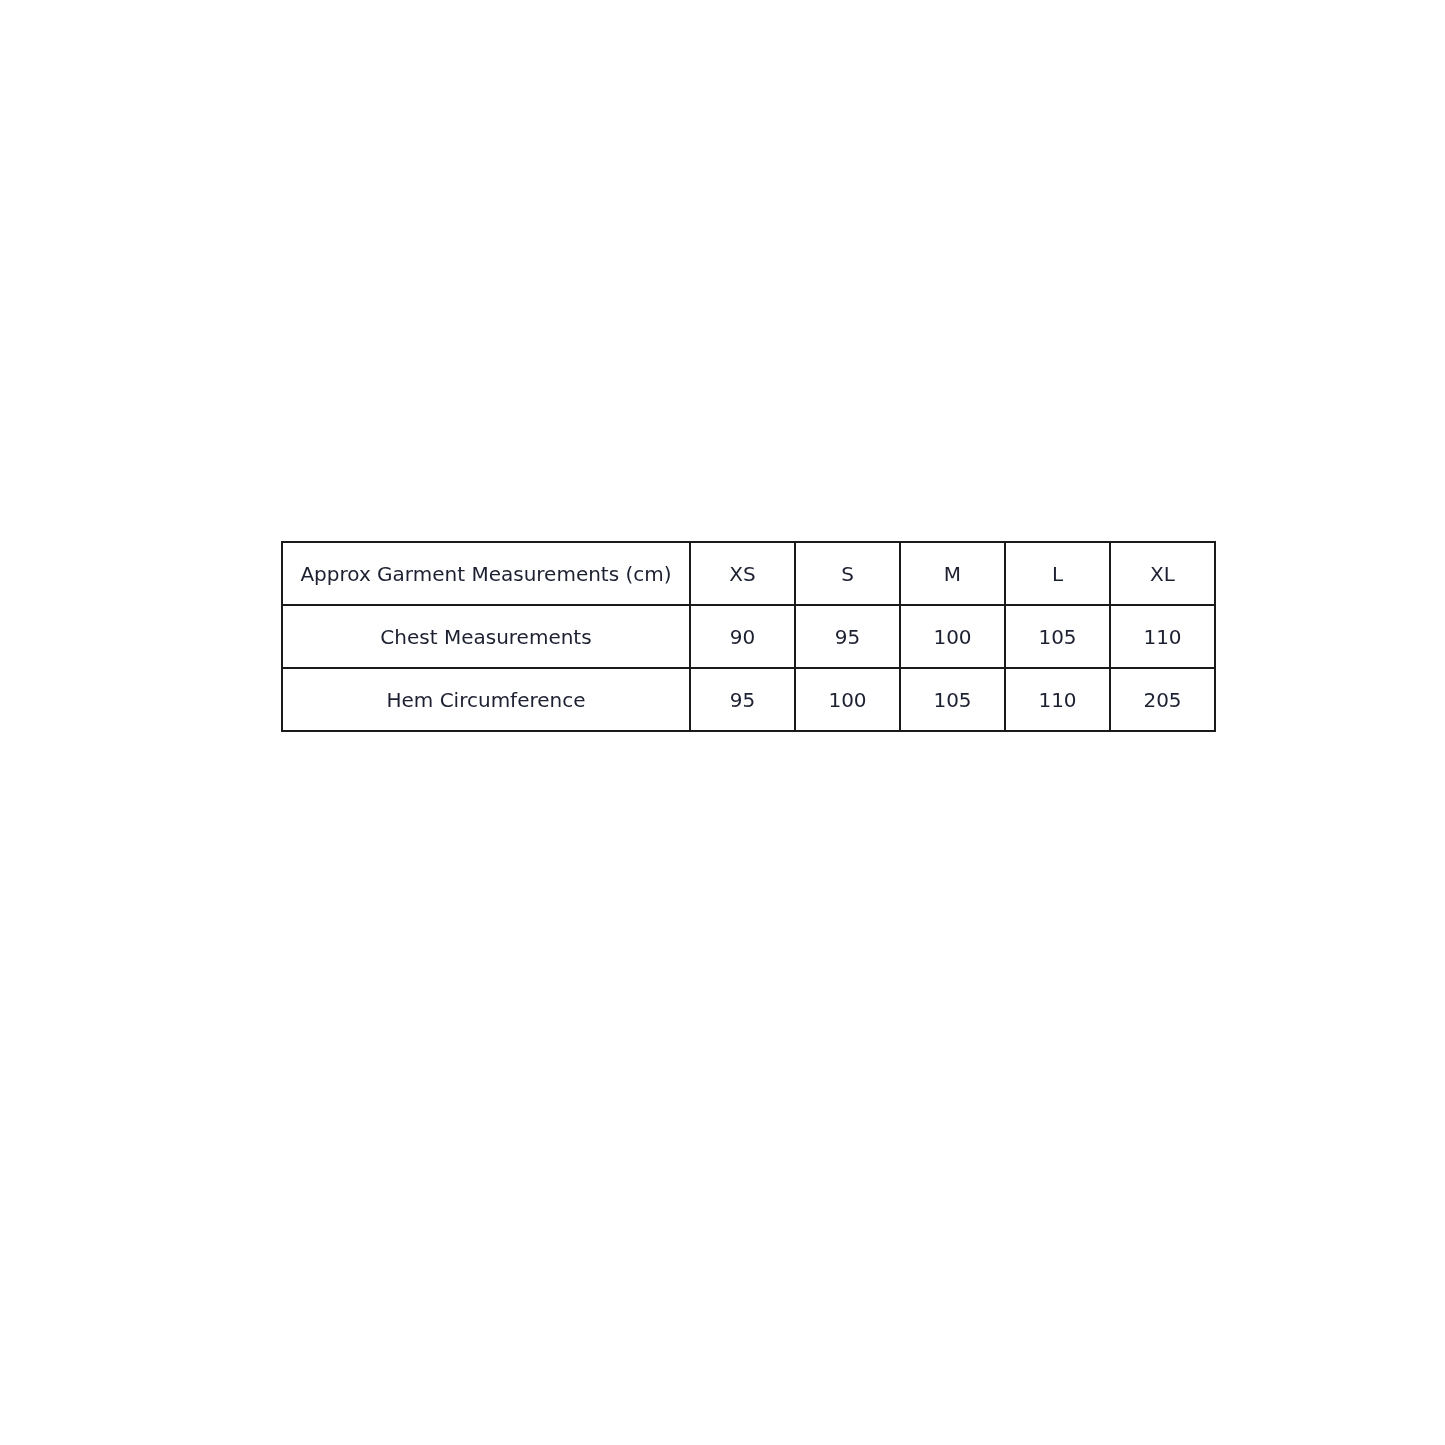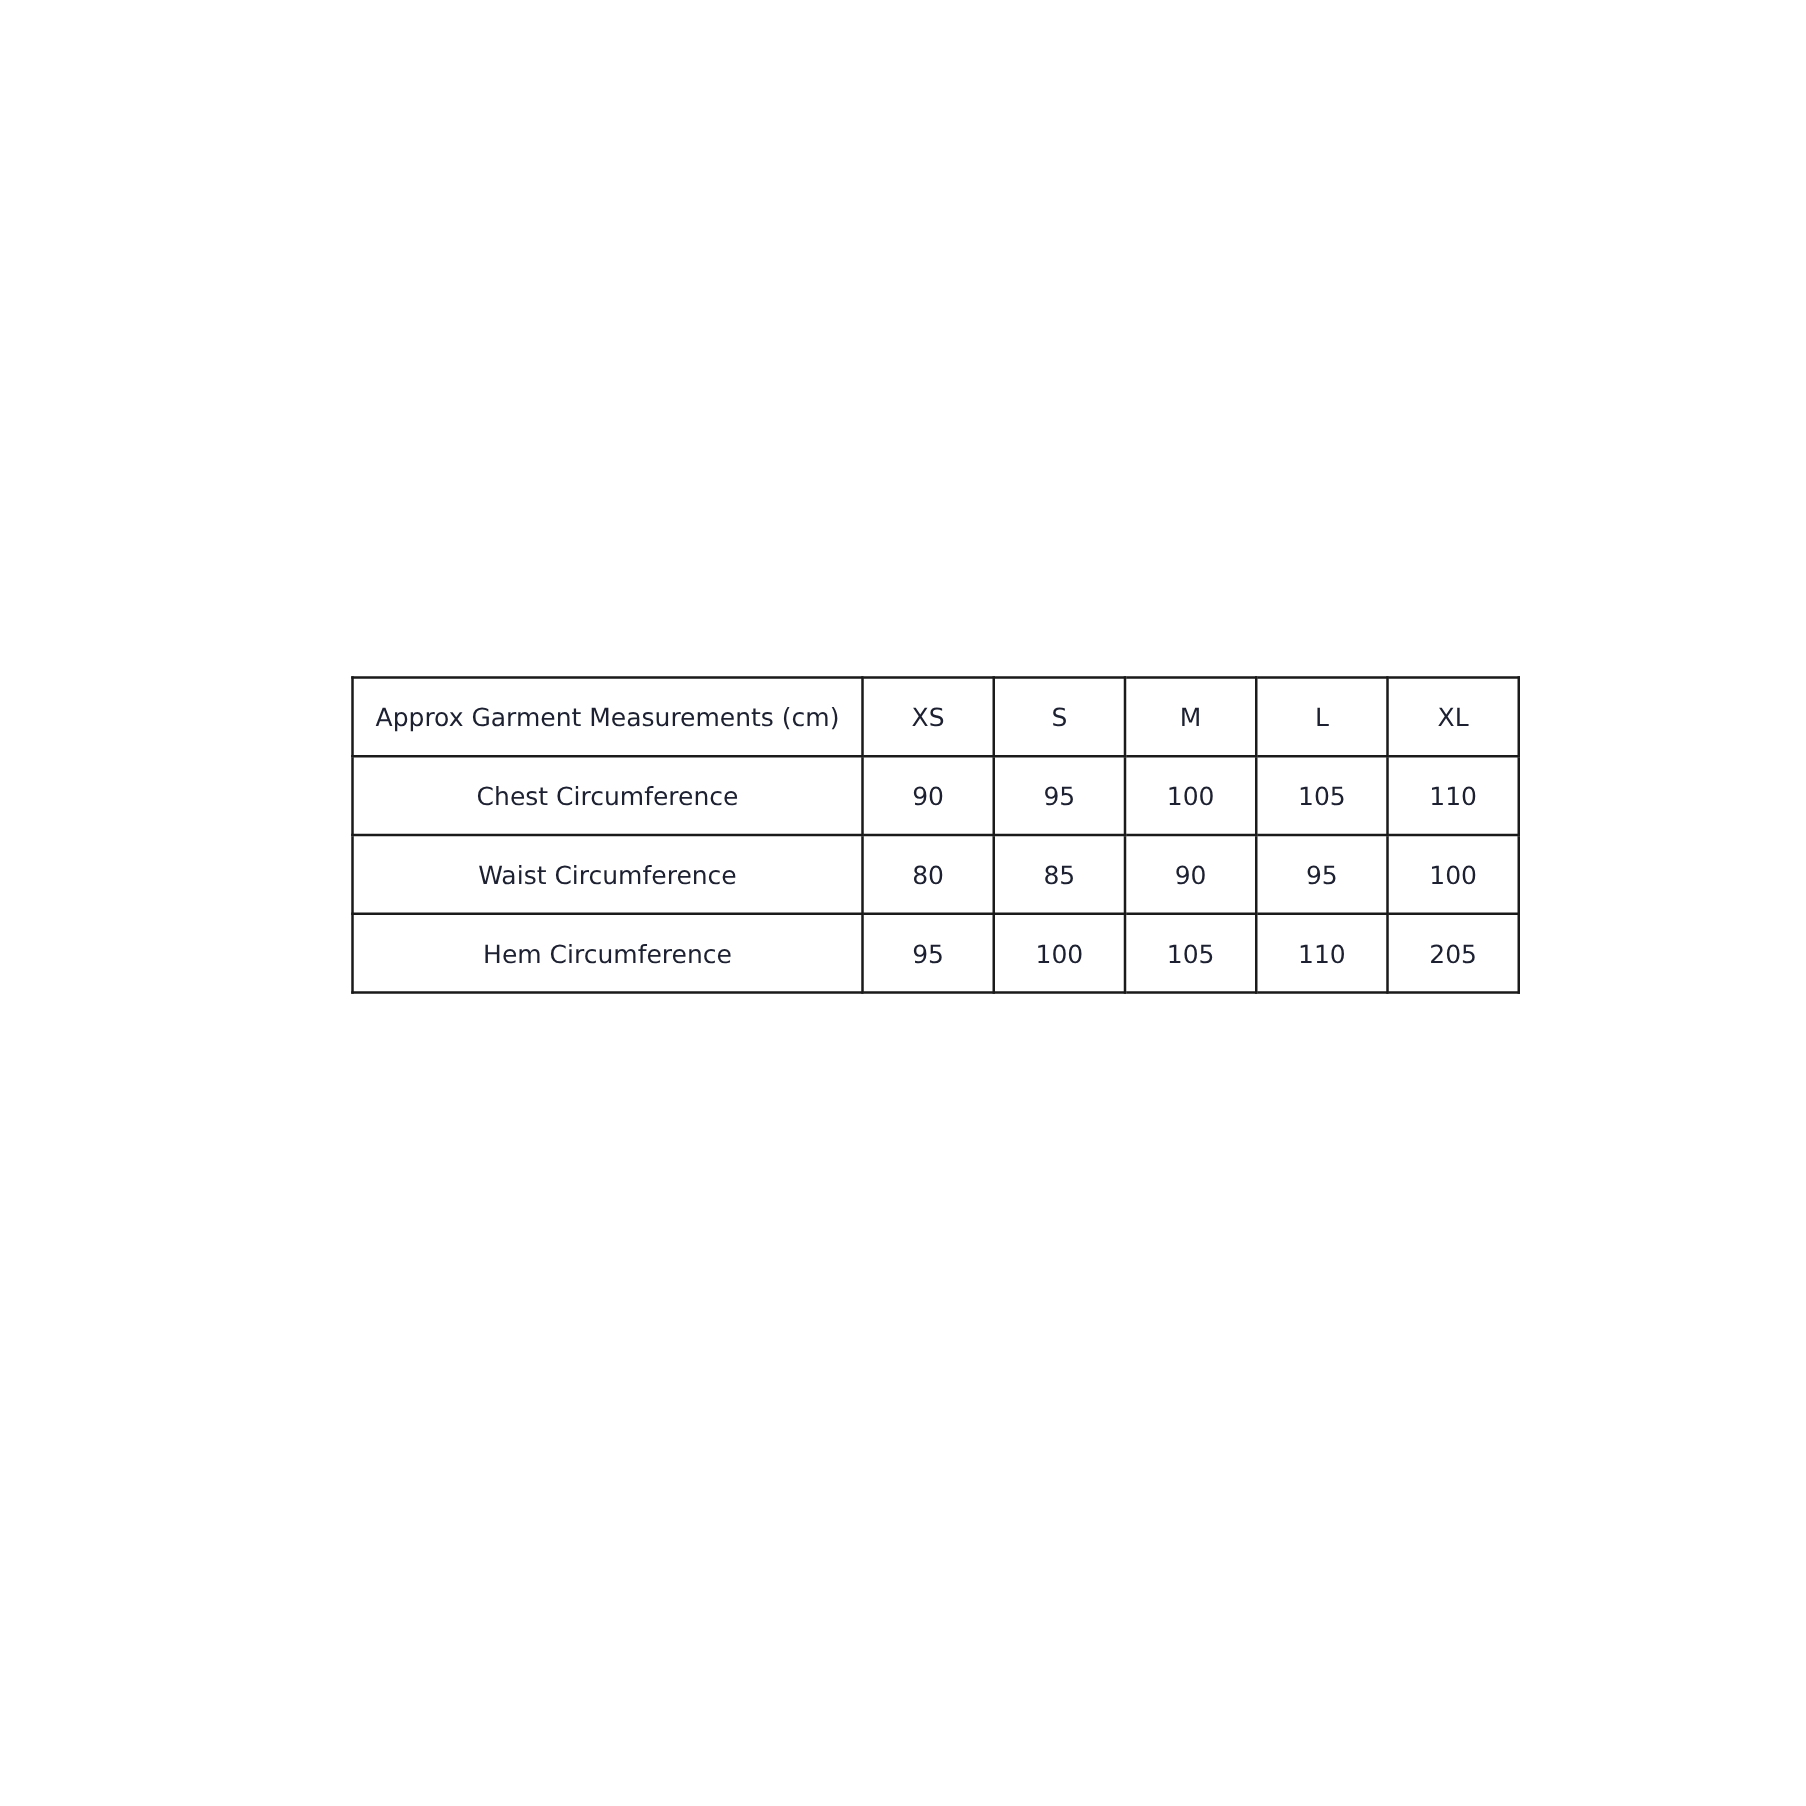--- a/index.html
+++ b/index.html
@@ -53,34 +53,26 @@
     <tbody>
       <tr>
         <th>Approx Garment Measurements (cm)</th>
         <th>XS</th>
         <th>S</th>
         <th>M</th>
         <th>L</th>
         <th>XL</th>
       </tr>
       <tr>
-        <td>Chest Circumference</td>
+        <td>Chest Measurements</td>
         <td>90</td>
         <td>95</td>
         <td>100</td>
         <td>105</td>
         <td>110</td>
-      </tr>
-      <tr>
-        <td>Waist Circumference</td>
-        <td>80</td>
-        <td>85</td>
-        <td>90</td>
-        <td>95</td>
-        <td>100</td>
       </tr>
       <tr>
         <td>Hem Circumference</td>
         <td>95</td>
         <td>100</td>
         <td>105</td>
         <td>110</td>
         <td>205</td>
       </tr>
     </tbody>

